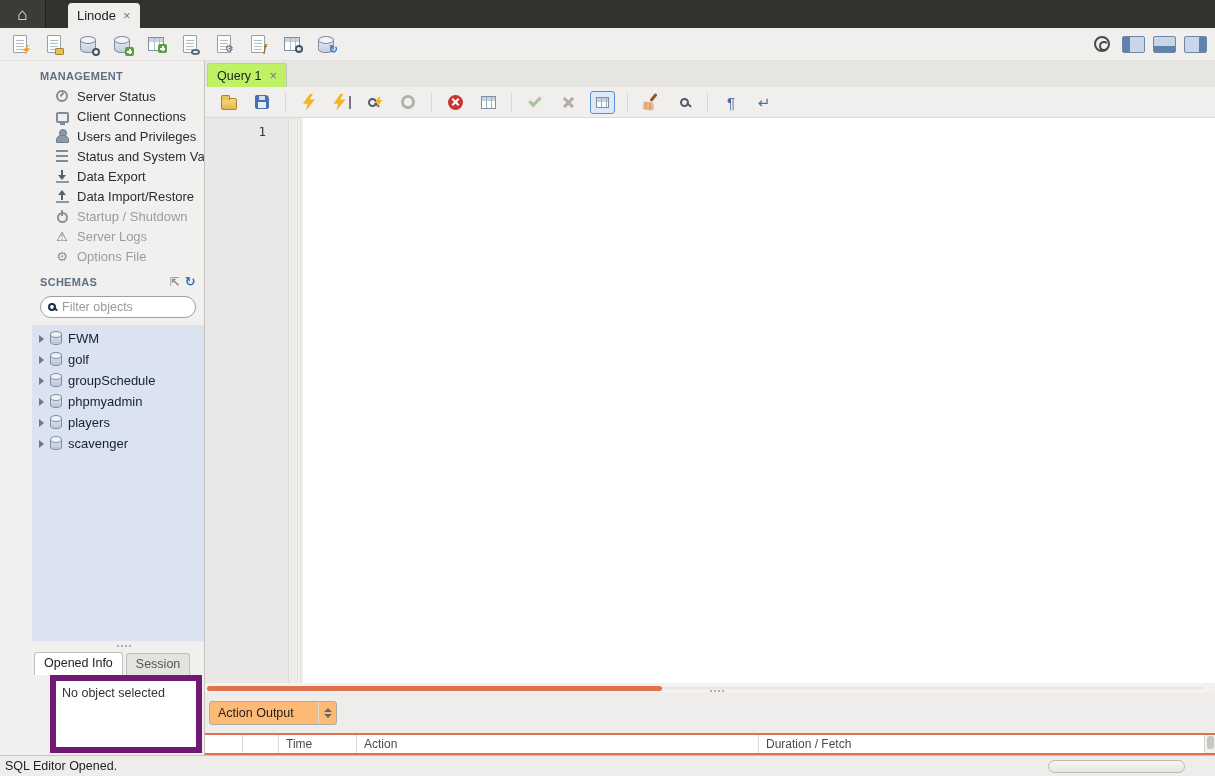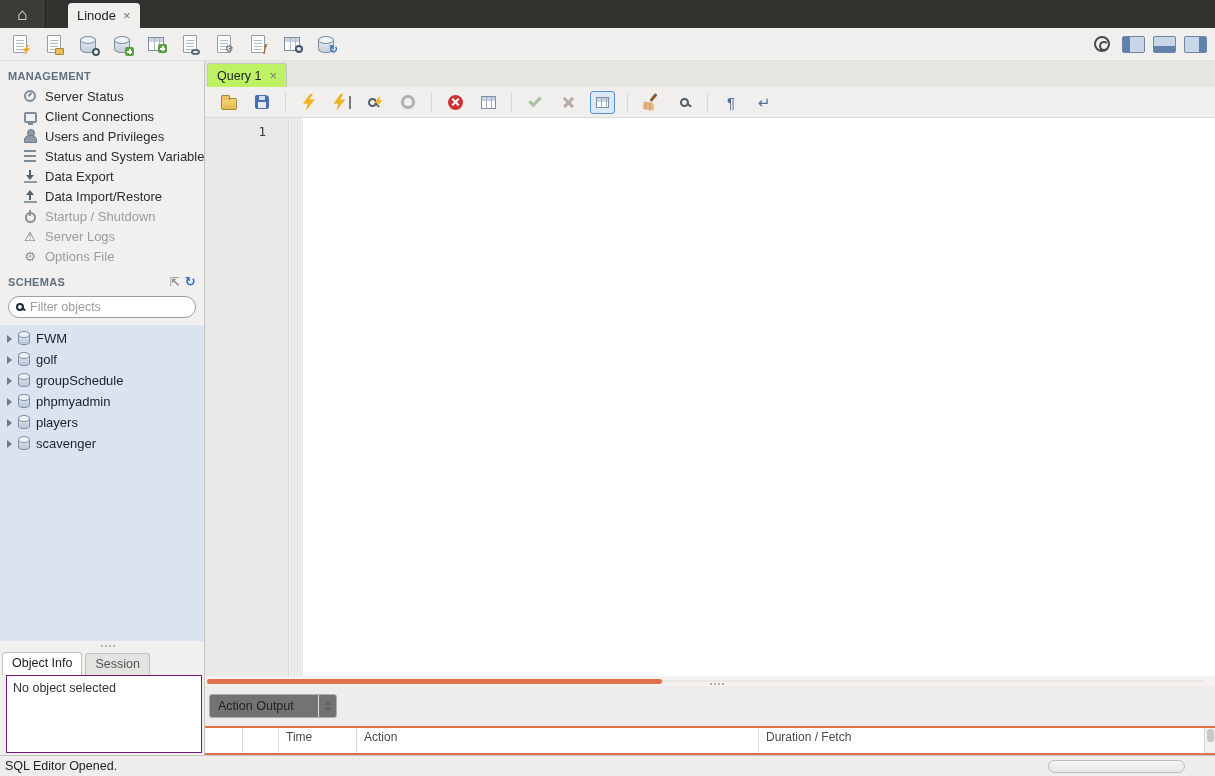--- a/index.html
+++ b/index.html
@@ -45,21 +45,21 @@
   .ptoggle { width:23px; height:17px; border:1px solid #6e86a8; background:#c9d6e8; border-radius:2px; position:relative; }
   .ptoggle::before { content:""; position:absolute; background:#5f82ab; }
   .ptoggle.left::before { left:0; top:0; bottom:0; width:7px; }
   .ptoggle.bottom::before { left:0; right:0; bottom:0; height:6px; }
   .ptoggle.right::before { right:0; top:0; bottom:0; width:7px; }
 
   
   .workspace { flex:1; display:flex; min-height:0; }
 
   
-  .sidebar { width:205px; flex:0 0 205px; background:#f2f0ee; border-right:1px solid #c6c4c0; display:flex; flex-direction:column; min-height:0; }
+  .sidebar { width:205px; flex:0 0 205px; background:#f2f0ee; border-right:1px solid #c6c4c0; display:flex; flex-direction:column; min-height:0;padding-left:32px; }
   .side-title { display:flex; align-items:center; gap:5px; padding:9px 8px 4px 8px; font-size:11px; font-weight:bold; color:#5e7080; letter-spacing:0.3px; }
   .side-title .spacer { flex:1; }
   .side-glyph { font-size:12px; color:#8a8a8a; line-height:1; }
   .side-glyph.blue { color:#2e6fc0; font-size:13px; }
   .side-item { height:20px; display:flex; align-items:center; gap:7px; padding-left:22px; font-size:13px; color:#2a2d30; white-space:nowrap; overflow:hidden; }
   .side-item.disabled { color:#9c9c9c; }
   .icon16 { width:16px; height:16px; flex:0 0 16px; display:flex; align-items:center; justify-content:center; position:relative; }
 
   .i-gauge { width:12px; height:12px; border:2px solid #7d8c9a; border-radius:50%; position:relative; }
   .i-gauge::after { content:""; position:absolute; left:3px; top:0px; width:2px; height:5px; background:#7d8c9a; transform:rotate(38deg); }
@@ -91,21 +91,21 @@
   .i-cyl { width:12px; height:13px; position:relative; flex:0 0 12px; }
   .i-cyl::before { content:""; position:absolute; inset:0; background:linear-gradient(180deg,#e8edf4,#b9c6d6); border:1px solid #7f8fa3; border-radius:5px/3px; }
   .i-cyl::after { content:""; position:absolute; left:0; right:0; top:-1px; height:5px; border:1px solid #7f8fa3; border-radius:50%; background:#eef2f7; }
 
   .side-splitter { height:10px; display:flex; align-items:center; justify-content:center; flex:0 0 auto; }
   .grip { width:2px; height:2px; background:#9a9a9a; border-radius:50%; box-shadow:4px 0 0 #9a9a9a, 8px 0 0 #9a9a9a, 12px 0 0 #9a9a9a; }
 
   .info-tabs { display:flex; align-items:flex-end; height:24px; padding-left:2px; gap:3px; flex:0 0 auto; }
   .info-tab { padding:3px 9px 4px 9px; font-size:12.5px; border:1px solid #c2c0bc; border-bottom:none; border-radius:3px 3px 0 0; background:#e5e3e0; color:#555; }
   .info-tab.active { background:#fff; color:#222; padding-bottom:5px; }
-  .info-panel { height:78px; background:#fff; border:1px solid #701a75; margin:0 2px 2px 6px; padding:5px 6px; font-size:12.5px; color:#333; flex:0 0 auto; }
+  .info-panel { height:78px; background:#fff; border:6px solid #701a75; margin:0 2px 2px 18px; padding:5px 6px; font-size:12.5px; color:#333; flex:0 0 auto; }
 
   
   .main { flex:1; min-width:0; display:flex; flex-direction:column; background:#efedeb; }
   .query-tabbar { height:26px; background:#e7e5e2; display:flex; align-items:flex-end; padding-left:2px; flex:0 0 auto; }
   .query-tab { height:24px; background:#bef264; border:1px solid #c6c4c0; border-bottom:none; border-radius:3px 3px 0 0; display:flex; align-items:center; gap:8px; padding:0 9px; font-size:12.5px; color:#222; }
 
   .editor-toolbar { height:30px; background:#f1efed; display:flex; align-items:center; gap:9px; padding-left:12px; flex:0 0 auto; }
   .sep { width:1px; height:20px; background:#dbd9d5; margin:0 2px; flex:0 0 auto; }
   .e-folder { width:16px; height:12px; background:linear-gradient(#f5d77a,#e3b84e); border:1px solid #a8862e; border-radius:2px; position:relative; margin-top:3px; }
   .e-folder::before { content:""; position:absolute; top:-4px; left:-1px; width:7px; height:4px; background:#e8c35c; border:1px solid #a8862e; border-bottom:none; border-radius:2px 2px 0 0; }
@@ -140,25 +140,25 @@
   .fold-margin { width:14px; flex:0 0 14px; background:repeating-linear-gradient(90deg,#f0efee 0 2px,#e3e2e0 2px 3px); }
   .code-area { flex:1; background:#fff; }
 
   .hscroll { height:10px; position:relative; background:#f4f2f0; flex:0 0 auto; }
   .hscroll::before { content:""; position:absolute; left:2px; right:12px; top:4px; height:2px; background:#eae3de; }
   .hscroll-thumb { position:absolute; left:2px; top:2.5px; height:5px; width:45%; background:#e0714b; border-radius:3px; }
   .hscroll .grip { position:absolute; left:50%; top:7px; }
 
   .output { flex:0 0 auto; background:#efedeb; display:flex; flex-direction:column; }
   .output-top { height:40px; display:flex; align-items:center; padding-left:4px; }
-  .combo { width:128px; height:24px; background:#737373; border:1px solid #aeaca8; border-radius:3px; display:flex; align-items:center; padding-left:8px; font-size:12.5px; color:#222; }
+  .combo { width:128px; height:24px; background:#fdba74; border:1px solid #aeaca8; border-radius:3px; display:flex; align-items:center; padding-left:8px; font-size:12.5px; color:#222; }
   .combo-spin { margin-left:auto; width:18px; align-self:stretch; border-left:1px solid #dddbd7; display:flex; flex-direction:column; align-items:center; justify-content:center; gap:2px; }
   .spin-up { width:0; height:0; border-left:4px solid transparent; border-right:4px solid transparent; border-bottom:4px solid #666; }
   .spin-down { width:0; height:0; border-left:4px solid transparent; border-right:4px solid transparent; border-top:4px solid #666; }
-  .output-header { height:29px; background:#fff; border-top:2px solid #e0714b; border-bottom:2px solid #e0714b; display:flex; font-size:12px; color:#4a4a4a; position:relative; overflow:hidden; }
+  .output-header { height:22px; background:#fff; border-top:2px solid #e0714b; border-bottom:2px solid #e0714b; display:flex; font-size:12px; color:#4a4a4a; position:relative; overflow:hidden; }
   .oh-col { border-right:1px solid #dddbd7; padding:2px 4px 0 7px; white-space:nowrap; overflow:hidden; flex:0 0 auto; }
   .oh-c1 { width:38px; } .oh-c2 { width:36px; } .oh-time { width:78px; } .oh-action { width:402px; } .oh-message { width:348px; } .oh-duration { flex:1; border-right:none; }
   .oh-vscroll { position:absolute; right:0; top:0; bottom:0; width:11px; background:#f3f1ef; border-left:1px solid #d8d6d2; }
   .oh-vscroll-thumb { position:absolute; left:1.5px; top:1px; width:7px; height:13px; background:#c9c7c3; border-radius:3px; }
 
   
   .statusbar { height:21px; flex:0 0 auto; background:#efedeb; border-top:1px solid #c6c4c0; display:flex; align-items:center; padding:0 5px; font-size:12.5px; color:#222; }
   .status-pill { margin-left:auto; margin-right:25px; width:137px; height:13px; border:1px solid #bcbab6; border-radius:7px; background:linear-gradient(#f7f6f4,#e8e6e3); }
 </style>
 </head>
@@ -351,21 +351,21 @@
           <span class="i-cyl"></span>
           <span>scavenger</span>
         </div>
       </div>
 
       <div class="side-splitter">
           <span class="grip"></span>
         </div>
 
       <div class="info-tabs">
-        <div class="info-tab active">Object Info</div>
+        <div class="info-tab active">Opened Info</div>
         <div class="info-tab">Session</div>
       </div>
       <div class="info-panel">
         <span>No object selected</span>
       </div>
     </aside>
 
     <main class="main">
 
       <div class="query-tabbar">

